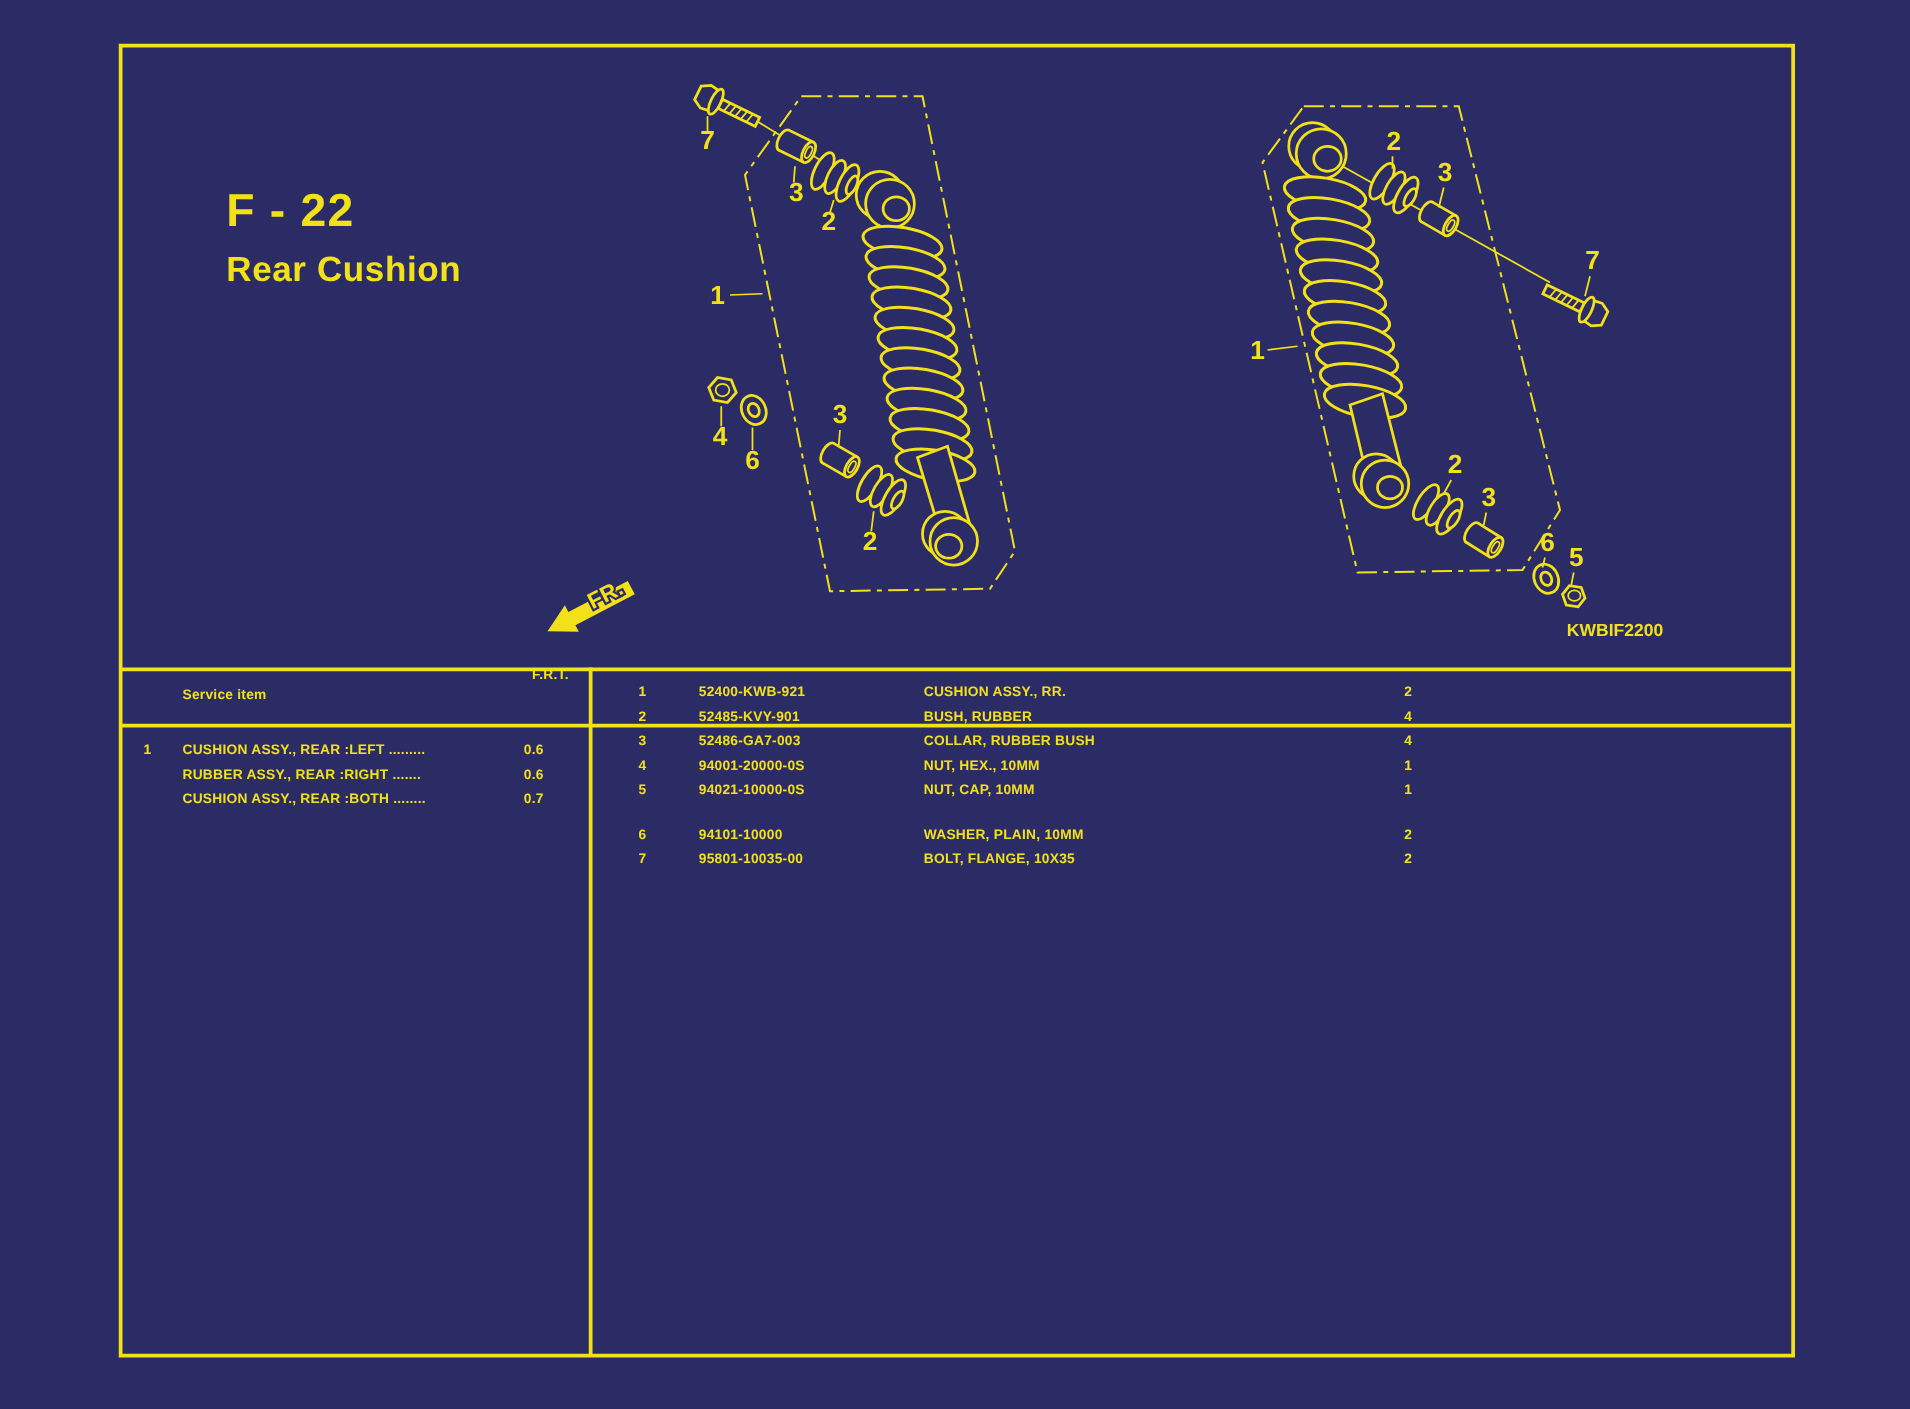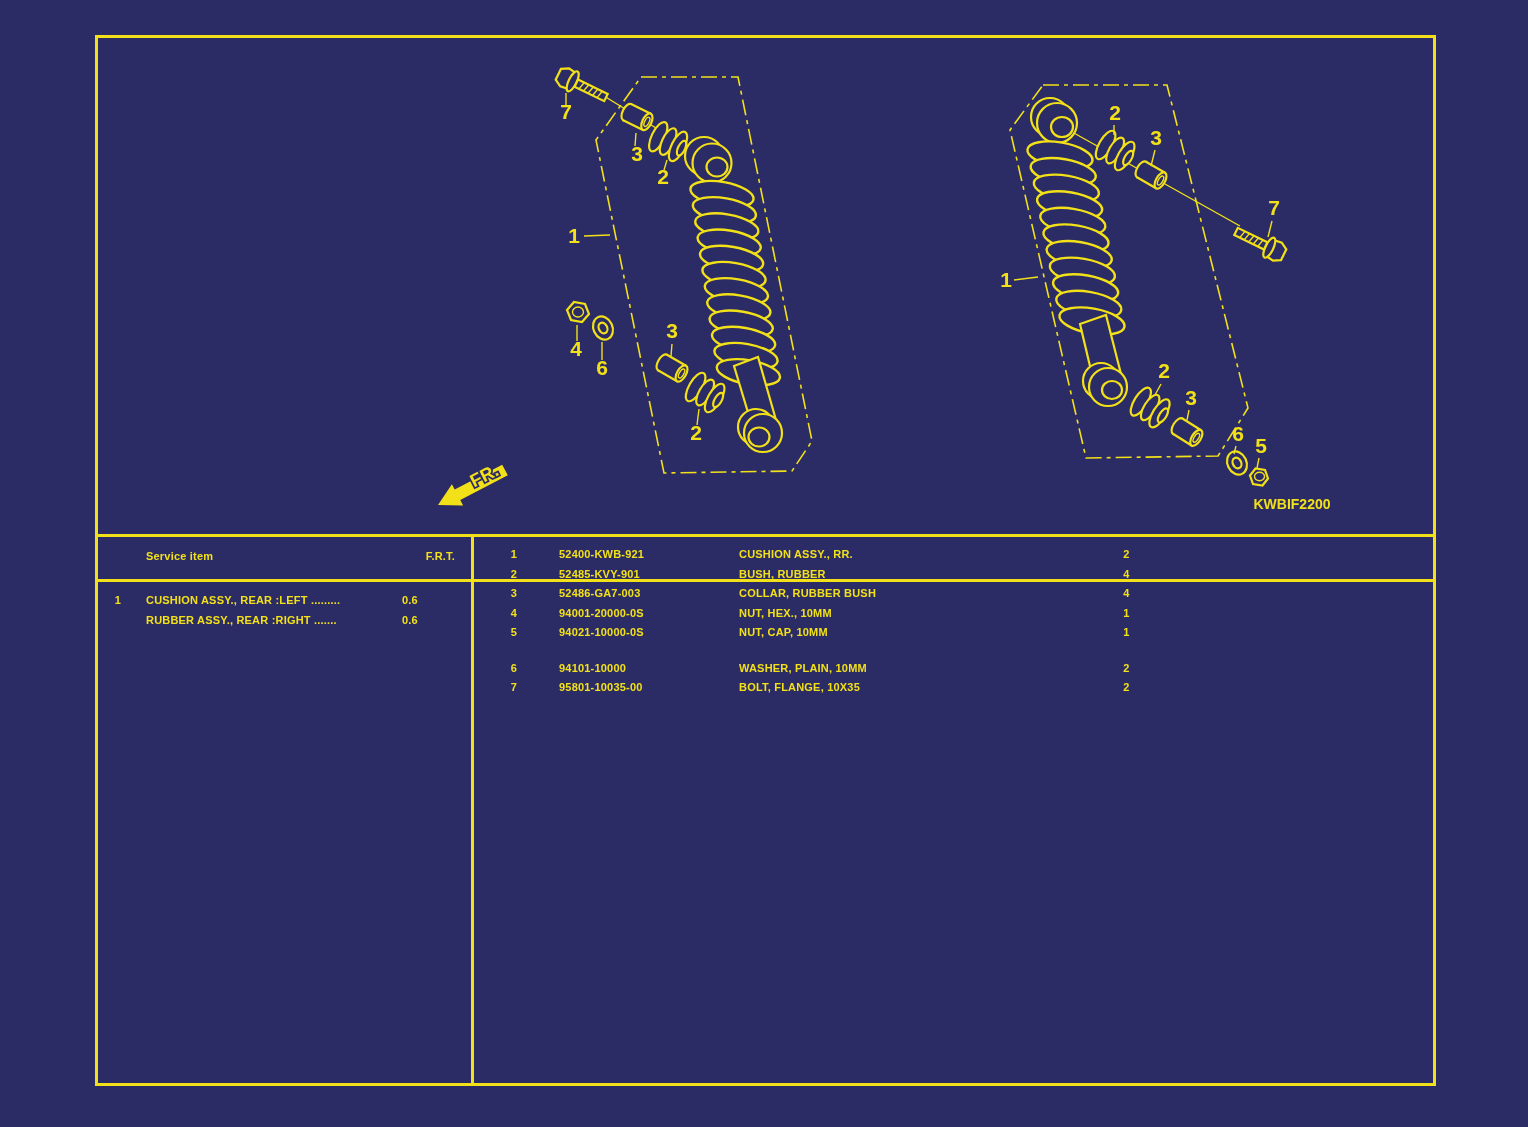--- a/index.html
+++ b/index.html
@@ -35,25 +35,25 @@
 
   
   .hline { position:absolute; left:97px; width:1337px; height:2.5px; background:#f2e118; }
   .vline { position:absolute; left:471px; top:534px; width:2.5px; height:550px; background:#f2e118; }
 
   
   .tbl-text { font-size:11px; font-weight:bold; letter-spacing:0.2px; }
   .service-table { position:absolute; left:97px; top:534px; width:374px; }
   .service-header { position:relative; height:46px; }
   .sh-item { position:absolute; left:49px; top:16px; }
-  .sh-frt  { position:absolute; right:16px; top:16px; }
+  .sh-frt  { position:absolute; right:16px; top:0; }
   .srow { display:flex; height:19.5px; line-height:19.5px; }
   .s-ref  { width:34px; margin-left:4px; text-align:center; }
   .s-name { flex:1; margin-left:11px; white-space:nowrap; }
-  .s-frt  { width:50px; margin-right:19px; text-align:left; }
+  .s-frt  { width:50px; margin-right:19px; text-align:center; }
   .rows-block { position:relative; margin-top:11px; }
 
   .parts-table { position:absolute; left:473px; top:534px; width:961px; }
   .parts-header { position:relative; height:46px; }
   .ph-no   { position:absolute; left:0;   top:16px; width:82px; text-align:center; }
   .ph-part { position:absolute; left:92px; top:16px; }
   .ph-desc { position:absolute; left:272px; top:16px; }
   .ph-qty  { position:absolute; left:609px; top:16px; width:101px; text-align:center; }
   .ph-notes{ position:absolute; left:745px; top:16px; width:160px; text-align:center; }
   .prow { display:flex; height:19.5px; line-height:19.5px; }
@@ -63,20 +63,24 @@
   .p-qty  { width:101px; text-align:center; }
   .p-notes{ flex:1; text-align:center; }
   .row-gap { height:16px; }
 </style>
 </head>
 <body>
 
 <div class="page">
   <div class="frame"></div>
 
+  <div class="title-block">
+    <div class="page-code">F - 22</div>
+    <div class="page-title">Rear Cushion</div>
+  </div>
 
   <svg class="diagram-svg" viewBox="0 0 1528 1127">
 
     <g>
       <path class="phantom" d="M641,77 L738,77 L812,441 L792,471 L664,473 L596,140 Z"></path>
       <path class="thin" d="M604,96 L708,160"></path>
 
       <g transform="translate(570,80) rotate(26)">
         <path class="shp" d="M-13,-6 L-6,-10 L1,-9 L4,0 L1,9 L-6,10 L-13,6 Z"></path>
         <ellipse class="shp" cx="3" cy="0" rx="4" ry="11"></ellipse>
@@ -263,20 +267,25 @@
       <div class="srow">
         <span class="s-ref">1</span>
         <span class="s-name">CUSHION ASSY., REAR :LEFT .........</span>
         <span class="s-frt">0.6</span>
       </div>
       <div class="srow">
         <span class="s-ref"></span>
         <span class="s-name">RUBBER ASSY., REAR :RIGHT .......</span>
         <span class="s-frt">0.6</span>
       </div>
+      <div class="srow">
+        <span class="s-ref"></span>
+        <span class="s-name">CUSHION ASSY., REAR :BOTH ........</span>
+        <span class="s-frt">0.7</span>
+      </div>
     </div>
   </div>
 
   <div class="parts-table tbl-text">
     <div class="rows-block">
       <div class="prow">
         <span class="p-no">1</span>
         <span class="p-part">52400-KWB-921</span>
         <span class="p-desc">CUSHION ASSY., RR.</span>
         <span class="p-qty">2</span>

